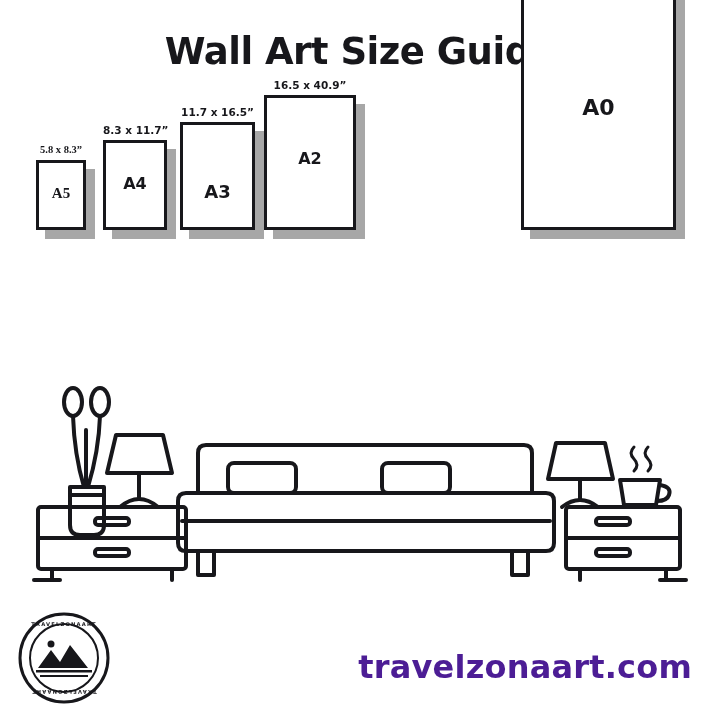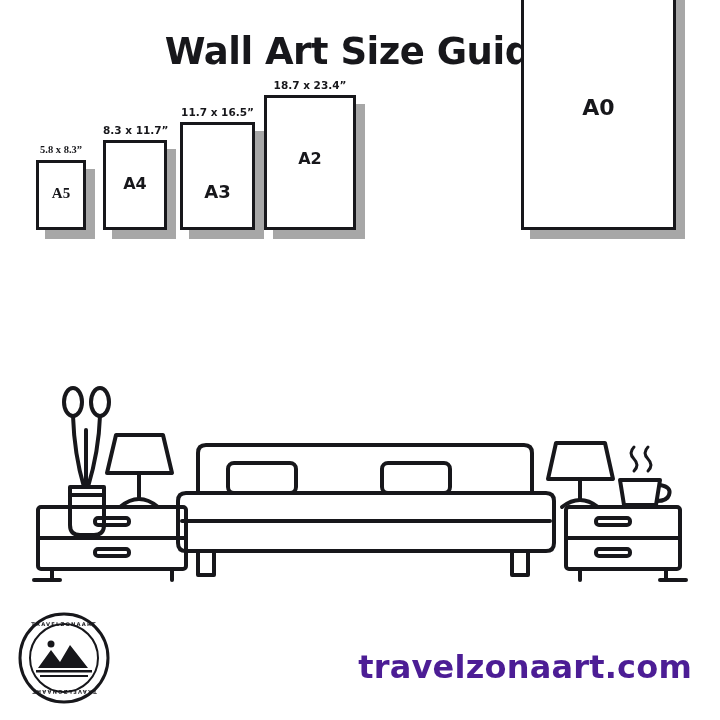--- a/index.html
+++ b/index.html
@@ -111,21 +111,21 @@
         <div class="frame-dim" style="top: 14px;">8.3 x 11.7”</div>
         <div class="frame-box" style="top: 30px; width: 64px; height: 90px;"></div>
         <div class="frame-label" style="font-size: 16px; top: 63.8px;">A4</div>
       </div>
       <div class="frame-wrap" style="left: 180px; top: 0px; width: 75px; height: 285px;">
         <div class="frame-dim" style="top: -4px;">11.7 x 16.5”</div>
         <div class="frame-box" style="top: 12px; width: 75px; height: 108px;"></div>
         <div class="frame-label" style="font-size: 18px; top: 71px;">A3</div>
       </div>
       <div class="frame-wrap" style="left: 264px; top: 0px; width: 92px; height: 285px;">
-        <div class="frame-dim" style="top: -31px;">18.7 x 23.4”</div>
+        <div class="frame-dim" style="top: -31px;">16.5 x 40.9”</div>
         <div class="frame-box" style="top: -15px; width: 92px; height: 135px;"></div>
         <div class="frame-label" style="font-size: 16px; top: 38.5px;">A2</div>
       </div>
       <div class="frame-wrap" style="left: 521px; top: 0px; width: 155px; height: 285px;">
         <div class="frame-box" style="top: -120px; width: 155px; height: 240px;"></div>
         <div class="frame-label" style="font-size: 22px; top: -15.4px;">A0</div>
       </div>
     </div>
 
   <div class="room">

